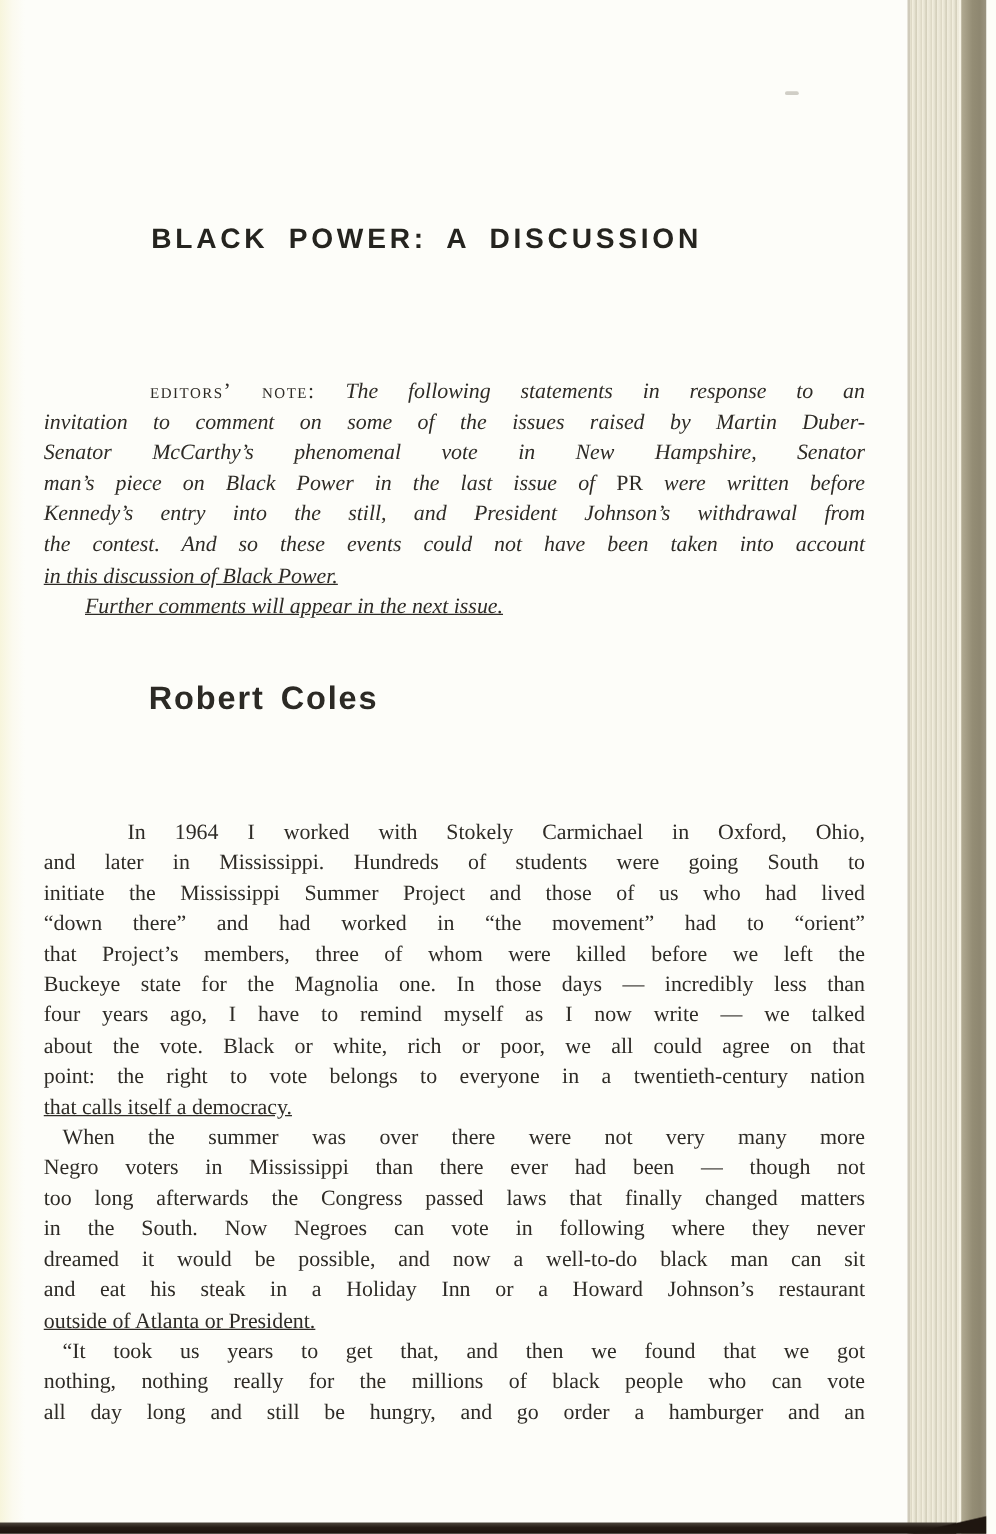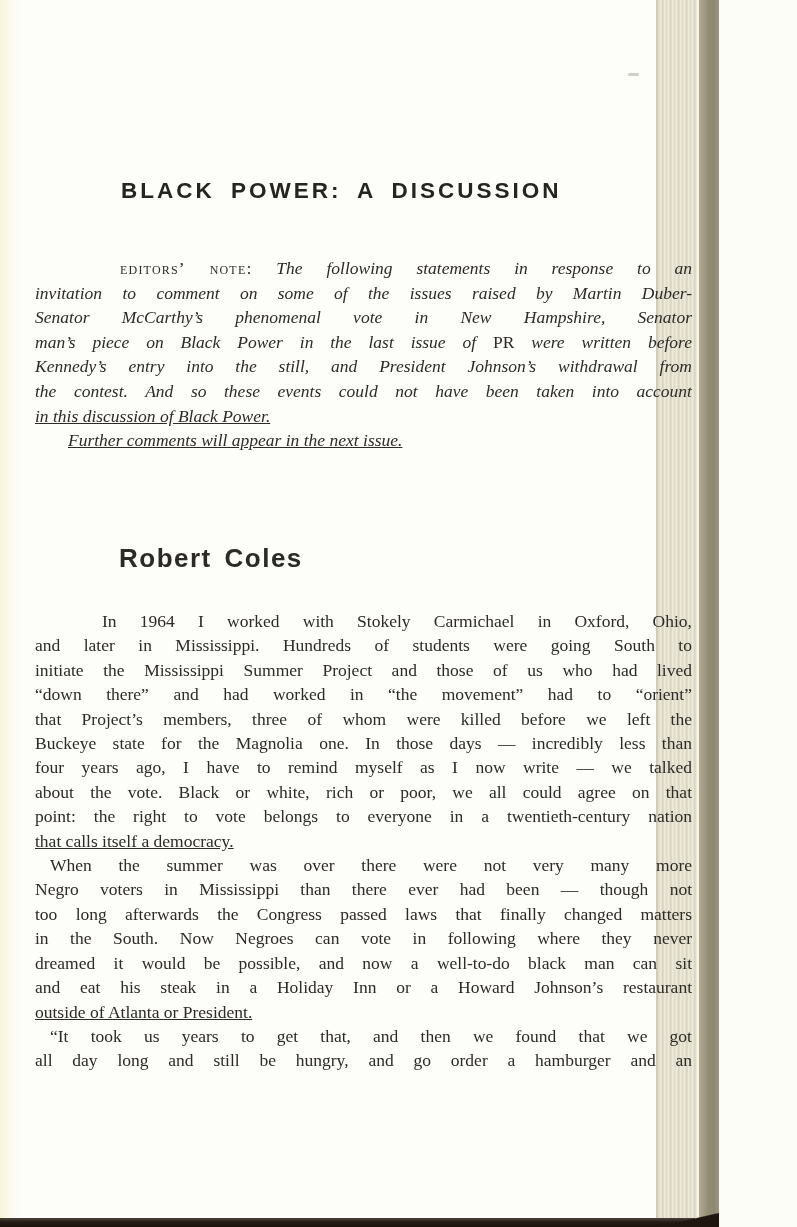--- a/index.html
+++ b/index.html
@@ -7,21 +7,21 @@
     padding: 0;
     width: 797px;
     height: 1227px;
     overflow: hidden;
     background: #fdfdf8;
     font-family: "Liberation Serif", serif;
   }
   .scan {
     position: absolute;
     inset: 0;
-    width: 719px;
+    width: 789px;
     height: 1227px;
     background: linear-gradient(90deg, #f7f5dc 0px, #fbfaef 10px, #fdfdf9 20px, #fdfdf9 100%);
   }
   
   .page-seam {
     position: absolute;
     top: 0;
     right: 60px;
     width: 3px;
     height: 100%;
@@ -106,20 +106,21 @@
     white-space: nowrap;
   }
 
   .textblock {
     position: absolute;
     left: 35px;
     width: 657px;
     color: #2e2b26;
     font-size: 17.5px;
     line-height: 24.6px;
+    margin-top: 44px;
   }
   .editors-note {
     top: 256px;
     font-style: italic;
   }
   .body-text {
     top: 609px;
     line-height: 24.4px;
   }
   .tline {
@@ -188,17 +189,18 @@
         <div class="tline" style="padding-left: 15px;"><span>When the summer was over there were not very many more</span></div>
         <div class="tline"><span>Negro voters in Mississippi than there ever had been — though not</span></div>
         <div class="tline"><span>too long afterwards the Congress passed laws that finally changed matters</span></div>
         <div class="tline"><span>in the South. Now Negroes can vote in following where they never</span></div>
         <div class="tline"><span>dreamed it would be possible, and now a well-to-do black man can sit</span></div>
         <div class="tline"><span>and eat his steak in a Holiday Inn or a Howard Johnson’s restaurant</span></div>
         <div class="tline no-just"><span>outside of Atlanta or President.</span></div>
       </div>
       <div>
         <div class="tline" style="padding-left: 15px;"><span>“It took us years to get that, and then we found that we got</span></div>
+        <div class="tline"><span>nothing, nothing really for the millions of black people who can vote</span></div>
         <div class="tline"><span>all day long and still be hungry, and go order a hamburger and an</span></div>
       </div>
     </div>
 
 </div>
 
 </body></html>

